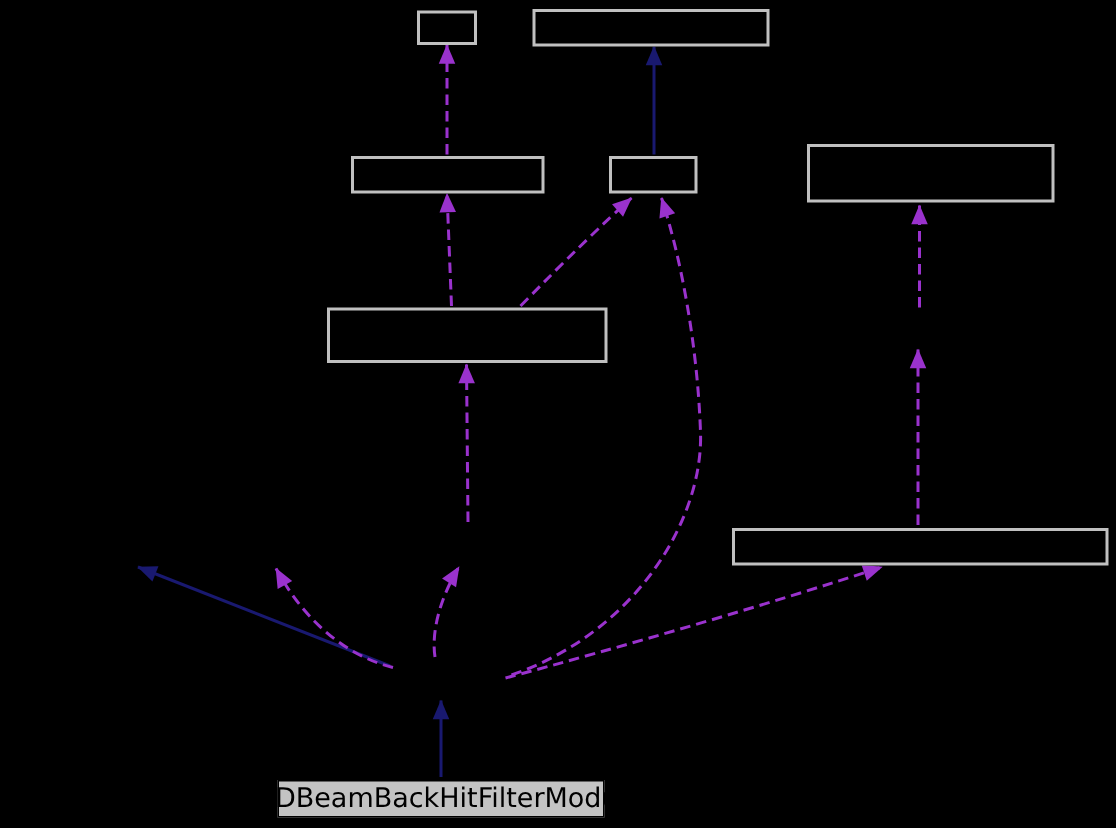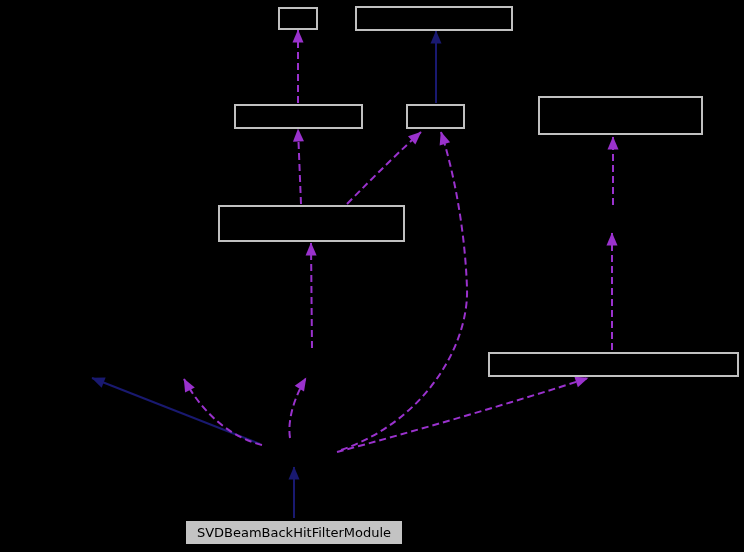--- a/index.html
+++ b/index.html
@@ -16,21 +16,21 @@
   .node{
     position:absolute;box-sizing:border-box;
     border:2px solid #C0C0C0;background:#000000;
   }
   .main-node{
     position:absolute;box-sizing:border-box;
     background:#C3C3C3;border:1px solid #000000;
     display:flex;align-items:center;justify-content:center;
   }
   .main-node span{
-    font-size:13px;color:#000000;white-space:nowrap;
+    font-size:18px;color:#000000;white-space:nowrap;
   }
 </style>
 </head>
 <body>
 
 <div class="canvas">
 
   <svg class="edges" width="744" height="552" viewBox="0 0 744 552">
     <defs>
       <marker id="arrow-blue" markerUnits="userSpaceOnUse" markerWidth="14" markerHeight="12" viewBox="0 0 14 12" refX="13" refY="6" orient="auto">

